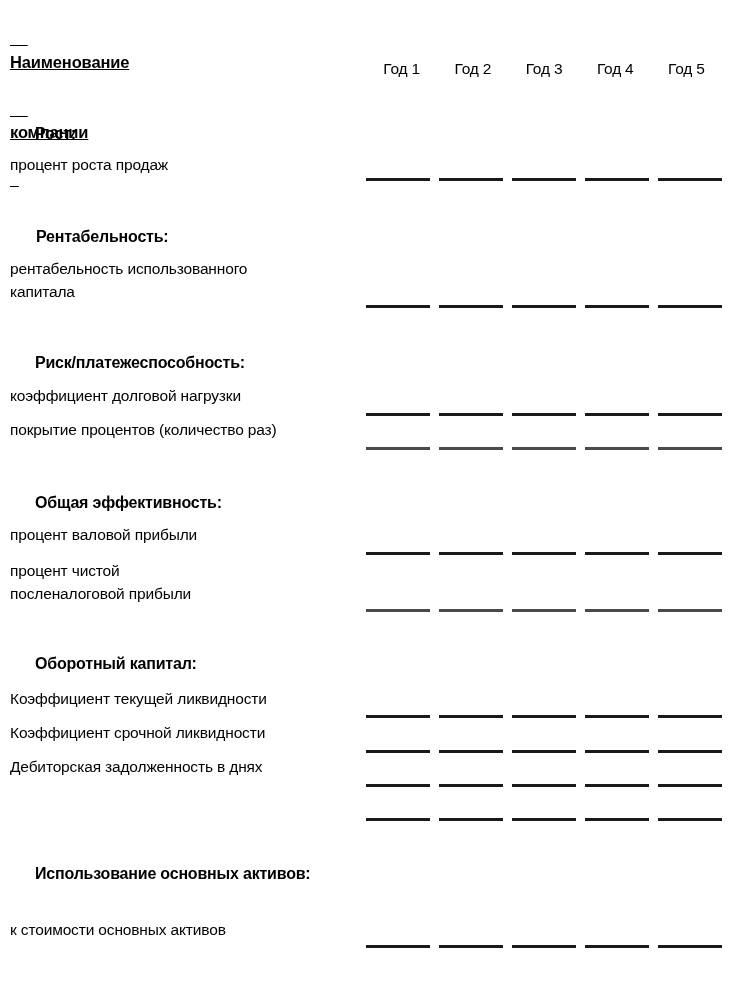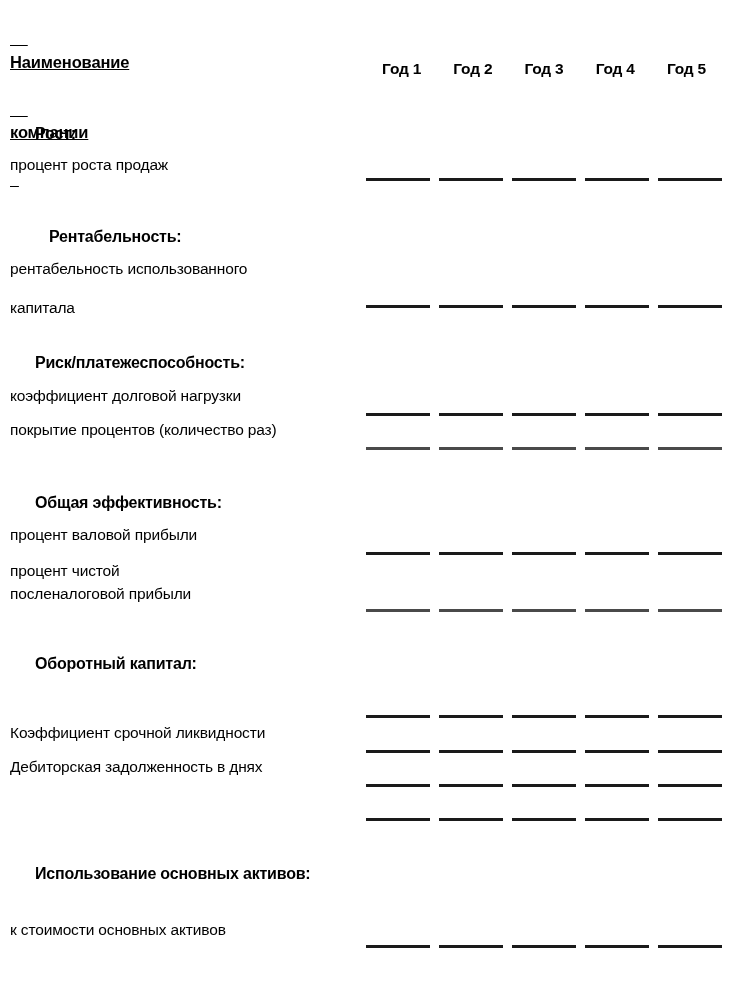--- a/index.html
+++ b/index.html
@@ -50,21 +50,21 @@
     position: absolute;
     left: 366px;
     top: 60px;
     width: 356px;
     display: flex;
   }
   .year-cell {
     width: 73px;
     text-align: center;
     font-size: 15.5px;
-    font-weight: 700;
+    font-weight: 400;
     letter-spacing: -0.2px;
   }
 
   .section-title {
     font-size: 16px;
     font-weight: 700;
     letter-spacing: -0.2px;
     margin-left: 25px;
   }
   .row-label {
@@ -117,23 +117,23 @@
   <div class="txt section-title" style="left:10px; top:124px;">Рост:</div>
   <div class="txt row-label" style="left:10px; top:155px;">процент роста продаж</div>
   <div class="rule-row" style="top:178px;">
     <div class="seg"></div>
     <div class="seg"></div>
     <div class="seg"></div>
     <div class="seg"></div>
     <div class="seg"></div>
   </div>
 
-  <div class="txt section-title" style="left:24px; top:227px;">Рентабельность:</div>
+  <div class="txt section-title" style="left:11px; top:227px;">Рентабельность:</div>
   <div class="txt row-label" style="left:10px; top:259px;">рентабельность использованного</div>
-  <div class="txt row-label" style="left:10px; top:282px;margin-top:16px;">капитала</div>
+  <div class="txt row-label" style="left:10px; top:282px;">капитала</div>
   <div class="rule-row" style="top:305px;">
     <div class="seg"></div>
     <div class="seg"></div>
     <div class="seg"></div>
     <div class="seg"></div>
     <div class="seg"></div>
   </div>
 
   <div class="txt section-title" style="left:10px; top:353px;">Риск/платежеспособность:</div>
   <div class="txt row-label" style="left:10px; top:386px;">коэффициент долговой нагрузки</div>
@@ -166,20 +166,21 @@
   <div class="txt row-label" style="left:10px; top:584px;">посленалоговой прибыли</div>
   <div class="rule-row soft" style="top:609px;">
     <div class="seg"></div>
     <div class="seg"></div>
     <div class="seg"></div>
     <div class="seg"></div>
     <div class="seg"></div>
   </div>
 
   <div class="txt section-title" style="left:10px; top:654px;">Оборотный капитал:</div>
+  <div class="txt row-label" style="left:10px; top:689px;">Коэффициент текущей ликвидности</div>
   <div class="rule-row" style="top:715px;">
     <div class="seg"></div>
     <div class="seg"></div>
     <div class="seg"></div>
     <div class="seg"></div>
     <div class="seg"></div>
   </div>
   <div class="txt row-label" style="left:10px; top:723px;">Коэффициент срочной ликвидности</div>
   <div class="rule-row" style="top:750px;">
     <div class="seg"></div>

